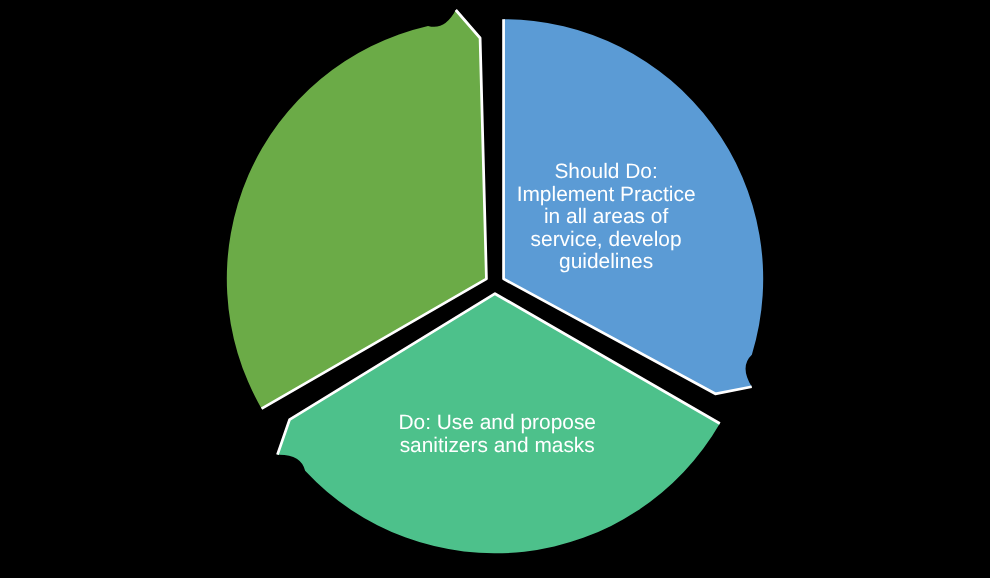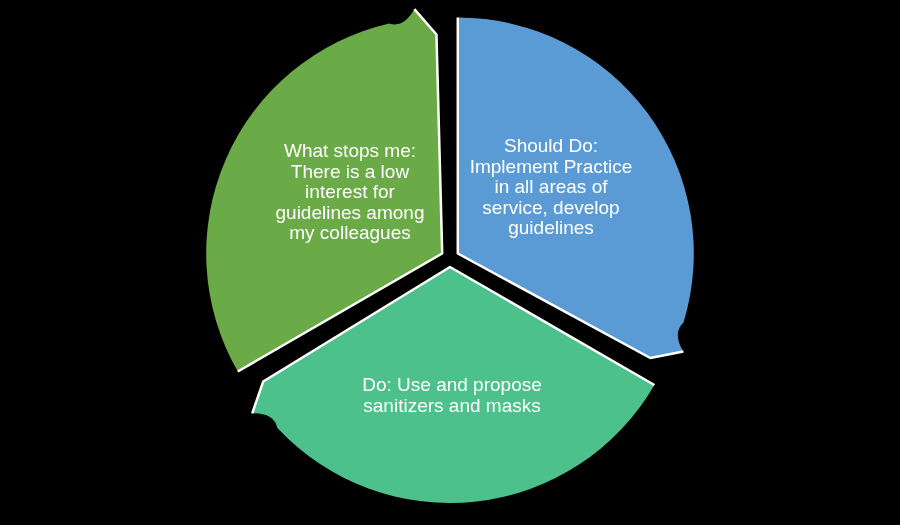--- a/index.html
+++ b/index.html
@@ -32,21 +32,21 @@
   .segment-label {
     position: absolute;
     width: 210px;
     color: #ffffff;
     font-size: 19px;
     line-height: 20.5px;
     text-align: center;
     white-space: pre-line;
   }
   .label-what-stops { left: 245px; top: 141px; }
-  .label-should-do  { left: 446px; top: 136px; }
+  .label-should-do  { left: 446px; top: 147px; }
   .label-do         { left: 347px; top: 375px; text-align: center; }
 </style>
 </head>
 <body>
 
 <div class="stage">
 
   <svg width="900" height="525" viewBox="0 0 900 525">
 
     <g>
@@ -58,25 +58,20 @@
       <path class="wedge" d="M 457.79 253.5 L 457.79 17.5 A 236 236 0 0 1 683.5 322.5 Q 672.1 333.2 683.4 351.6 L 650.3 358 Z" fill="#4DC18B"></path>
       <path class="wedge-edge" d="M 683.4 351.6 L 650.3 358 L 457.79 253.5 L 457.79 17.5" stroke="#ffffff"></path>
     </g>
 
     <g transform="rotate(240 450 258)">
       <path class="wedge" d="M 457.79 253.5 L 457.79 17.5 A 236 236 0 0 1 683.5 322.5 Q 672.1 333.2 683.4 351.6 L 650.3 358 Z" fill="#6BAB47"></path>
       <path class="wedge-edge" d="M 683.4 351.6 L 650.3 358 L 457.79 253.5 L 457.79 17.5" stroke="#ffffff"></path>
     </g>
   </svg>
 
-  <div class="segment-label label-what-stops">What stops me:
-There is a low
-interest for
-guidelines among
-my colleagues</div>
 
   <div class="segment-label label-should-do">Should Do:
 Implement Practice
 in all areas of
 service, develop
 guidelines</div>
 
   <div class="segment-label label-do">Do: Use and propose
 sanitizers and masks</div>
 

